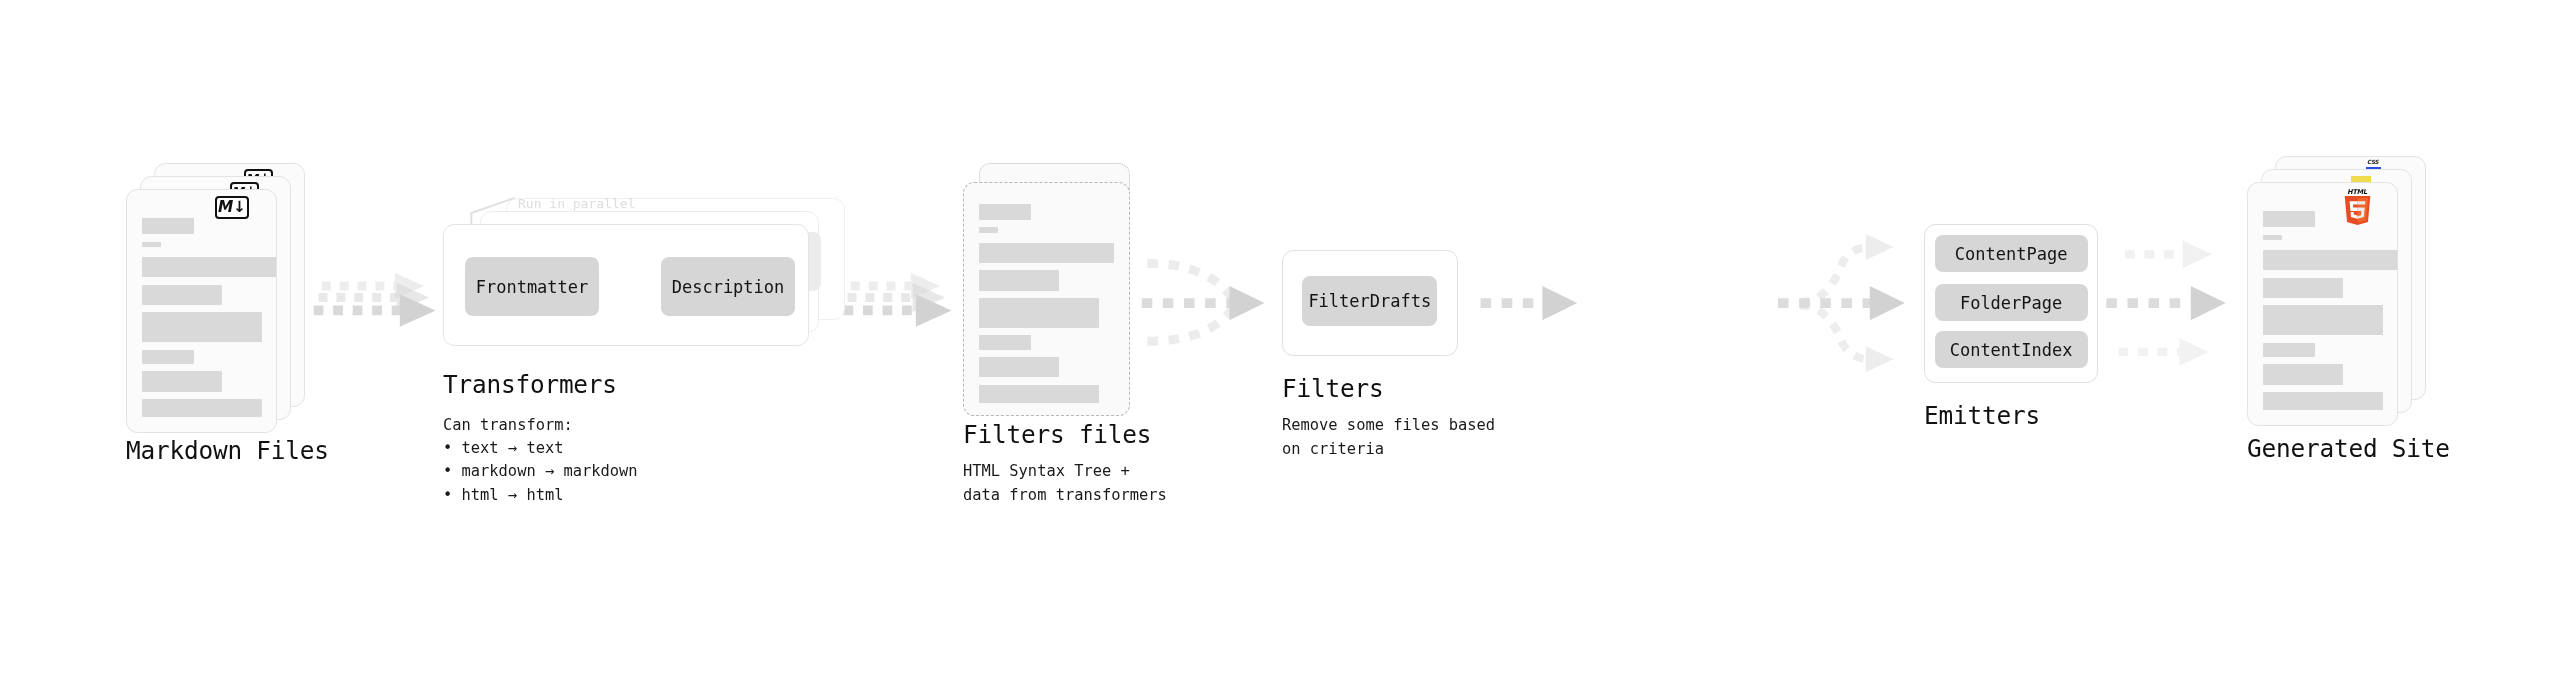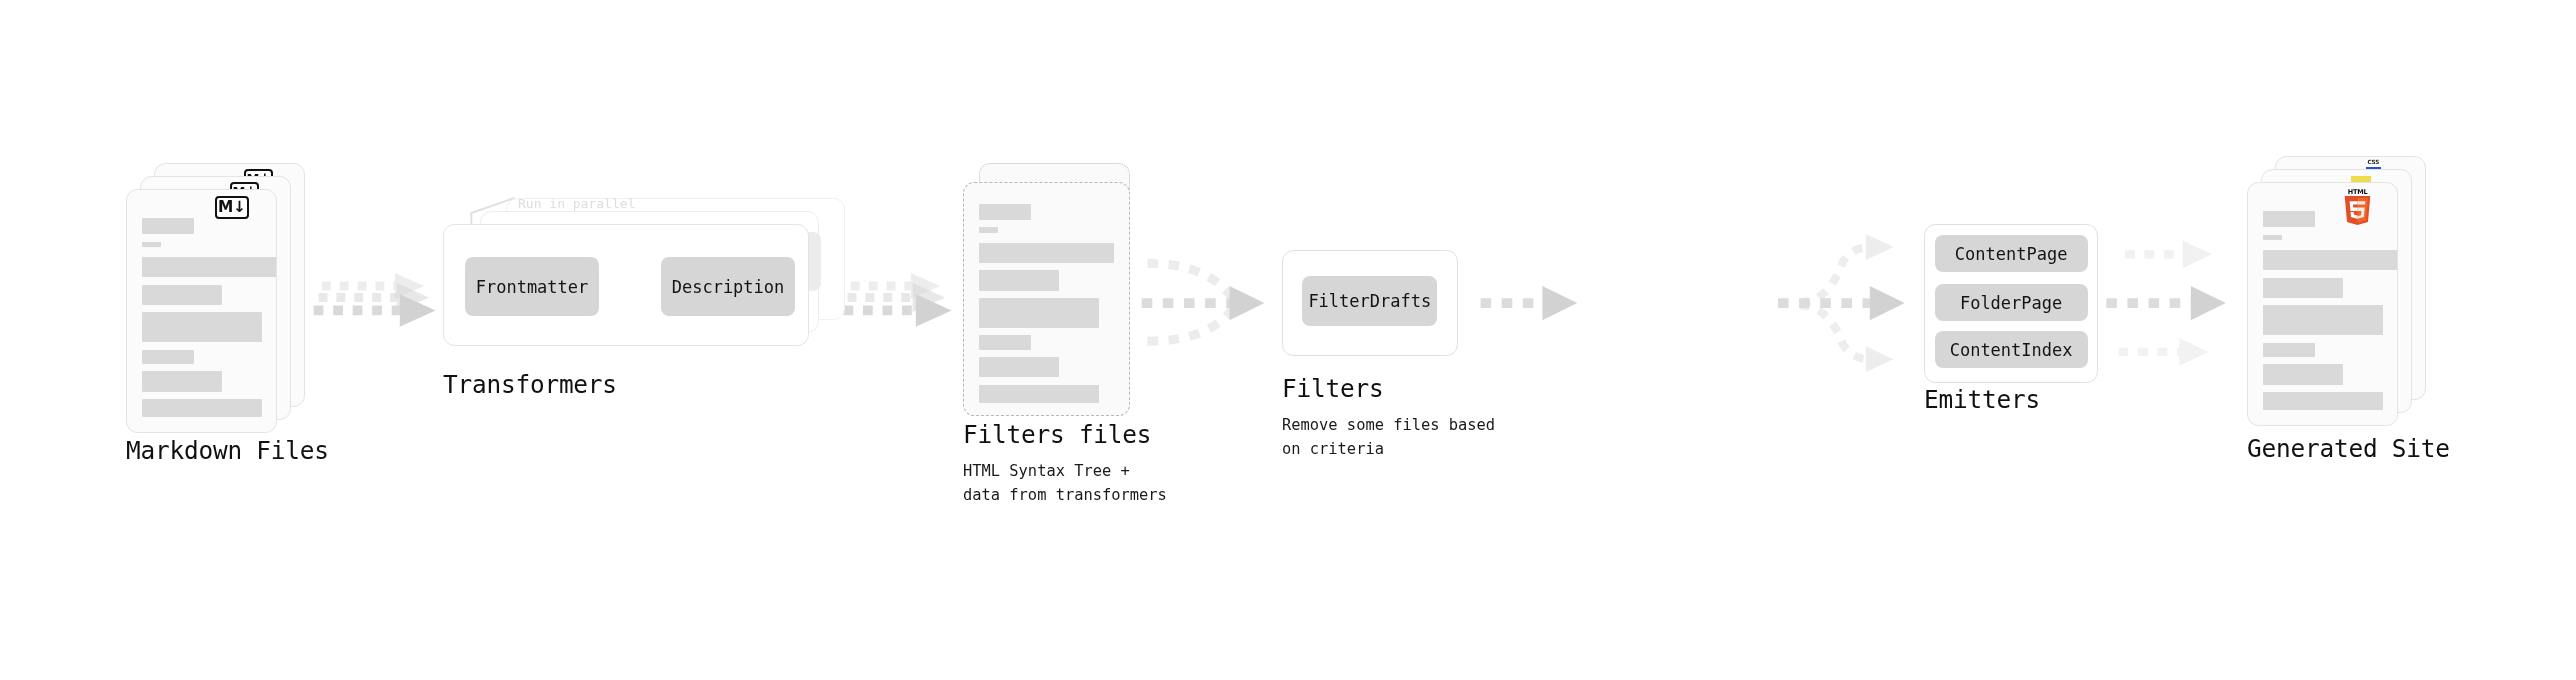--- a/index.html
+++ b/index.html
@@ -39,20 +39,21 @@
     font-size: 15.4px;
     line-height: 1.52;
     color: #1a1a1a;
     white-space: pre-line;
     margin-top: 11.4px;
   }
 
   
   .cardstack {
     position: relative;
+    font-style: italic;
   }
   .card {
     position: absolute;
     box-sizing: border-box;
     background: #fbfbfb;
     border: 1.6px solid #e3e3e3;
     border-radius: 11.4px;
   }
   .card.dashed {
     background: #fafafa;
@@ -291,20 +292,24 @@
       <div class="chip" style="left:88px; top:47px; width:126px; height:59px; background:#e4e4e4; color:transparent;"></div>
       <div class="chip" style="left:234px; top:47px; width:126px; height:59px; background:#e4e4e4; color:transparent;"></div>
 
       <div class="panel" style="left:0px; top:26px; width:366px; height:122px; border-color:#e4e4e4;"></div>
 
       <div class="chip" style="left:22px; top:59px; width:134px; height:59px;">Frontmatter</div>
       <div class="chip" style="left:218px; top:59px; width:134px; height:59px;">Description</div>
     </div>
     <div class="bracket-label" style="left:75px; top:-2.4px;">Run in parallel</div>
     <div class="stage-title" style="margin-top:18px;">Transformers</div>
+    <div class="stage-sub" style="margin-top:14.6px;">Can transform:
+• text → text
+• markdown → markdown
+• html → html</div>
   </div>
 
   <div class="stage" style="left:963px; top:163px;">
     <div class="cardstack" style="width:179px;height:260px;">
       <div class="card dotted" style="left:16.3px; top:0px; width:151px; height:236px;"></div>
       <div class="card dashed card-front" style="left:0px; top:18.7px; width:167px; height:234px;">
         <div class="card-lines" style="left:15.4px; top:21px;">
           <div class="ln" style="width:52px; height:16.3px;"></div>
           <div class="ln" style="width:18.7px; height:5.7px; margin-bottom:9.8px;"></div>
           <div class="ln" style="width:135px; height:20.3px;"></div>
@@ -332,21 +337,21 @@
   </div>
 
 
   <div class="stage" style="left:1924px; top:224px;">
     <div style="position:relative; width:174px; height:159px;">
       <div class="panel" style="left:0; top:0; width:174px; height:159px;"></div>
       <div class="chip" style="left:10.6px; top:11.4px; width:153px; height:37px;">ContentPage</div>
       <div class="chip" style="left:10.6px; top:60px; width:153px; height:37px;">FolderPage</div>
       <div class="chip" style="left:10.6px; top:107px; width:153px; height:37px;">ContentIndex</div>
     </div>
-    <div class="stage-title" style="margin-top:2px;">Emitters</div>
+    <div class="stage-title" style="margin-top:18px;">Emitters</div>
   </div>
 
   <div class="stage" style="left:2247px; top:156px;">
     <div class="cardstack" style="width:187px;height:268px;">
 
       <div class="card" style="left:28px; top:0px; width:151px; height:244px;"></div>
       <div class="badge css-badge" style="left:119px; top:4.1px; width:14.6px; height:11.4px;">
         <span class="cssword">CSS</span>
         <span class="cssbar"></span>
       </div>

